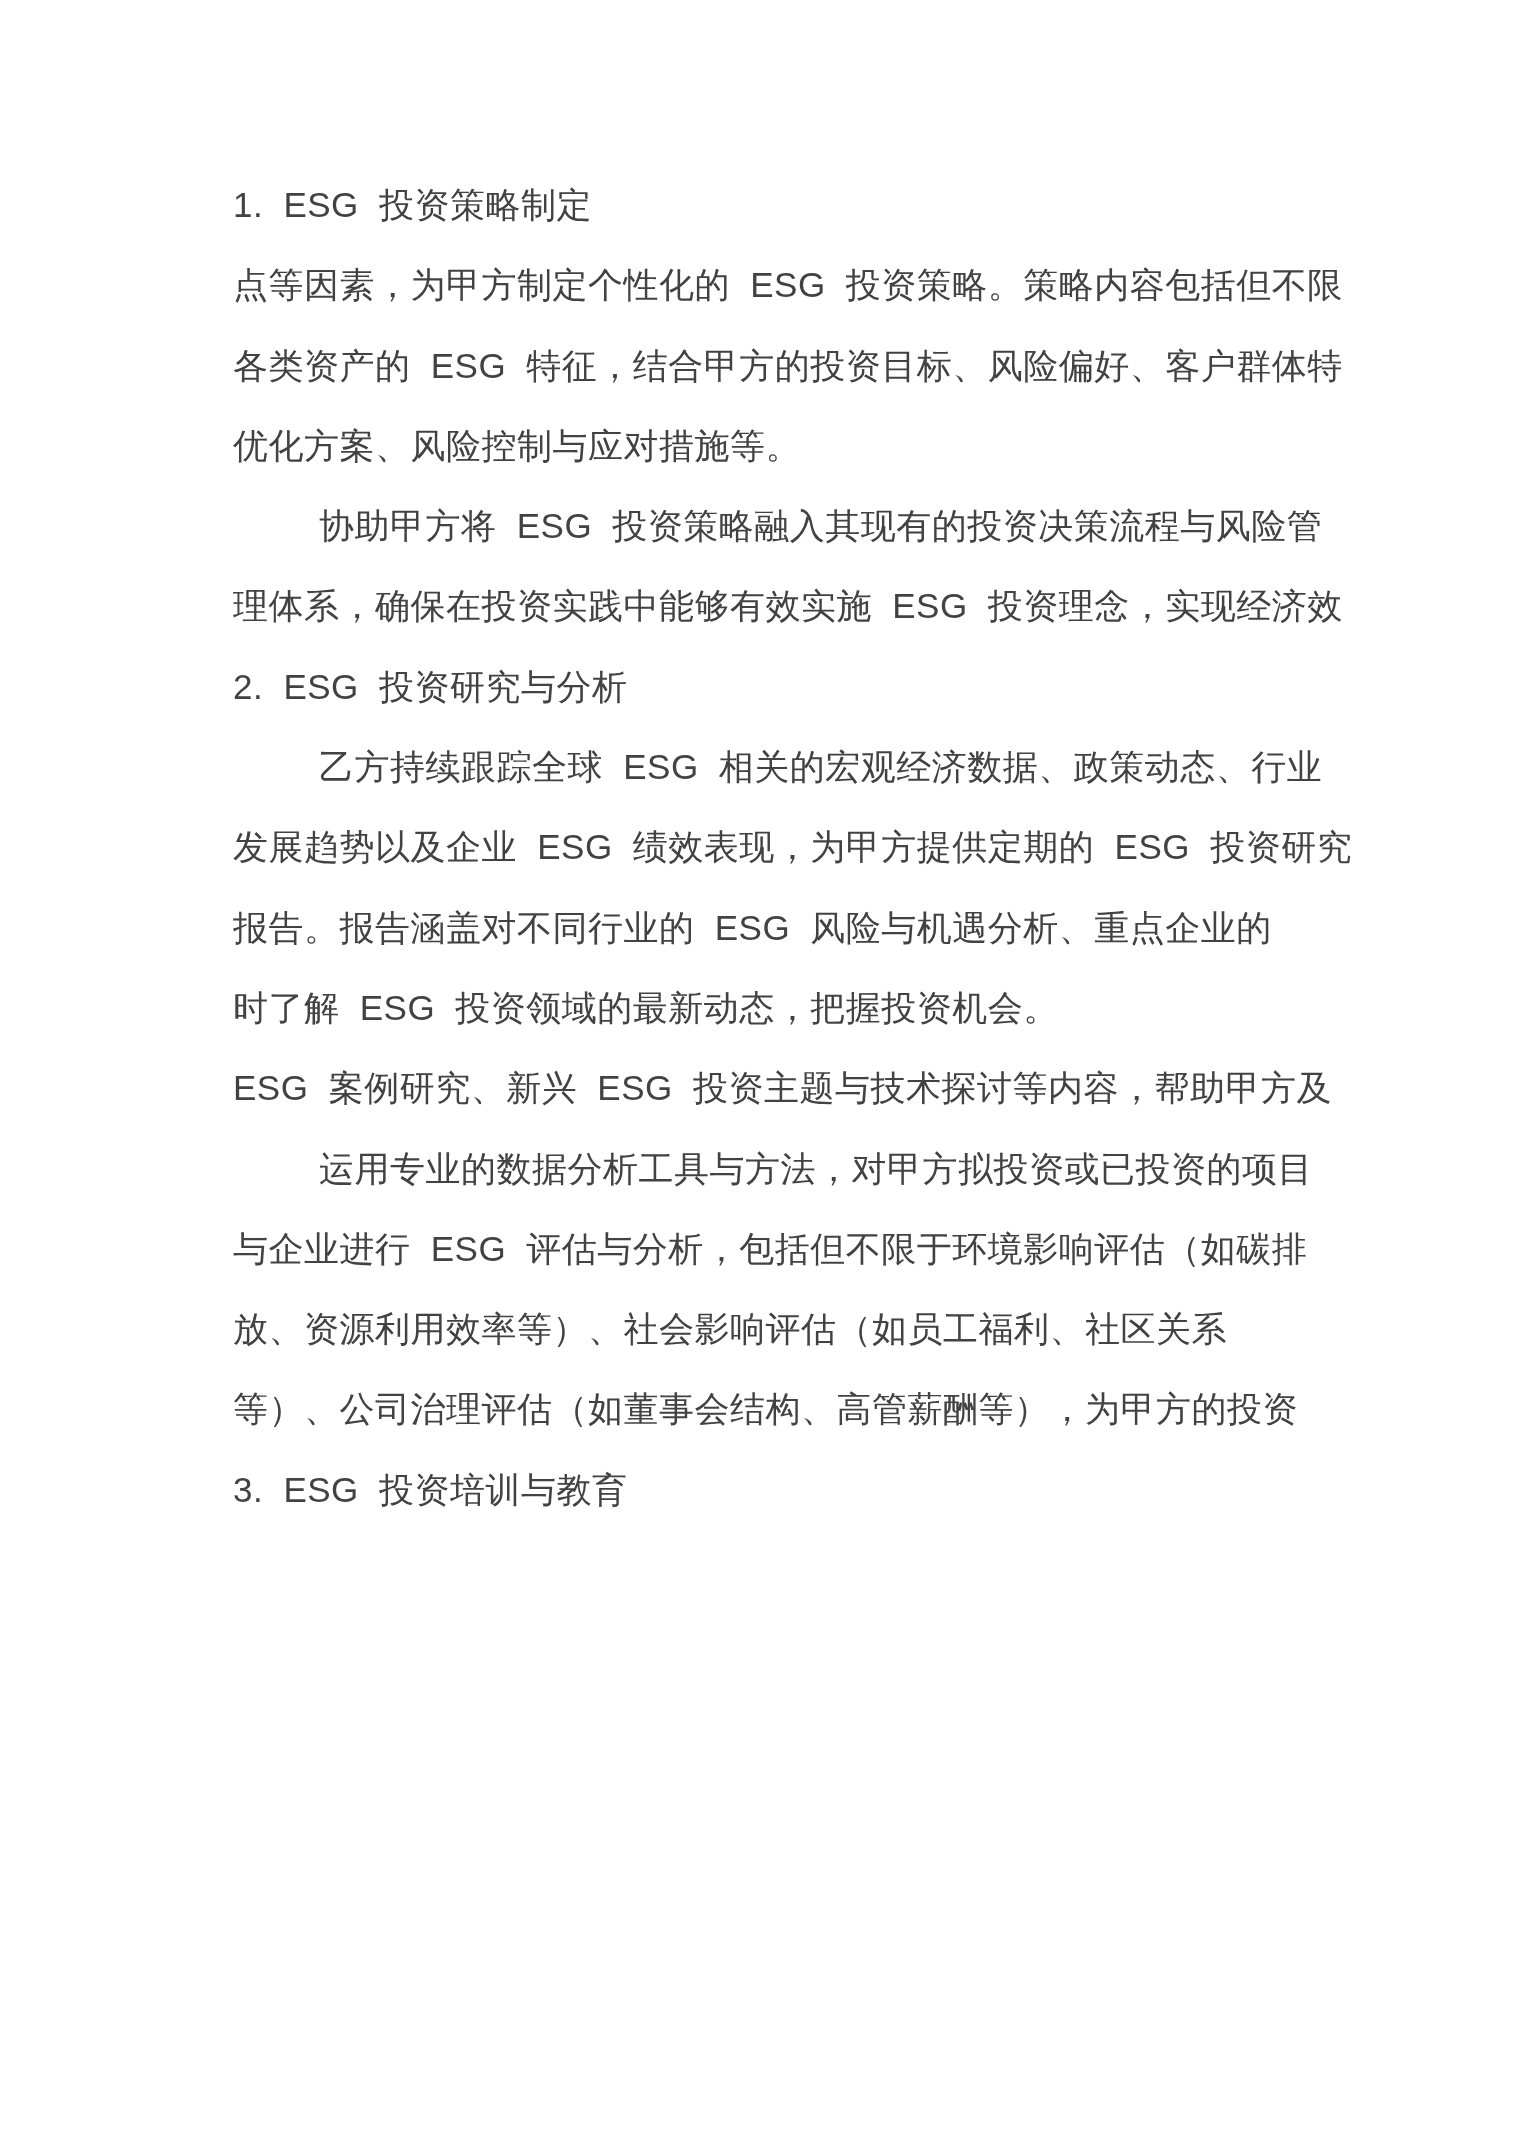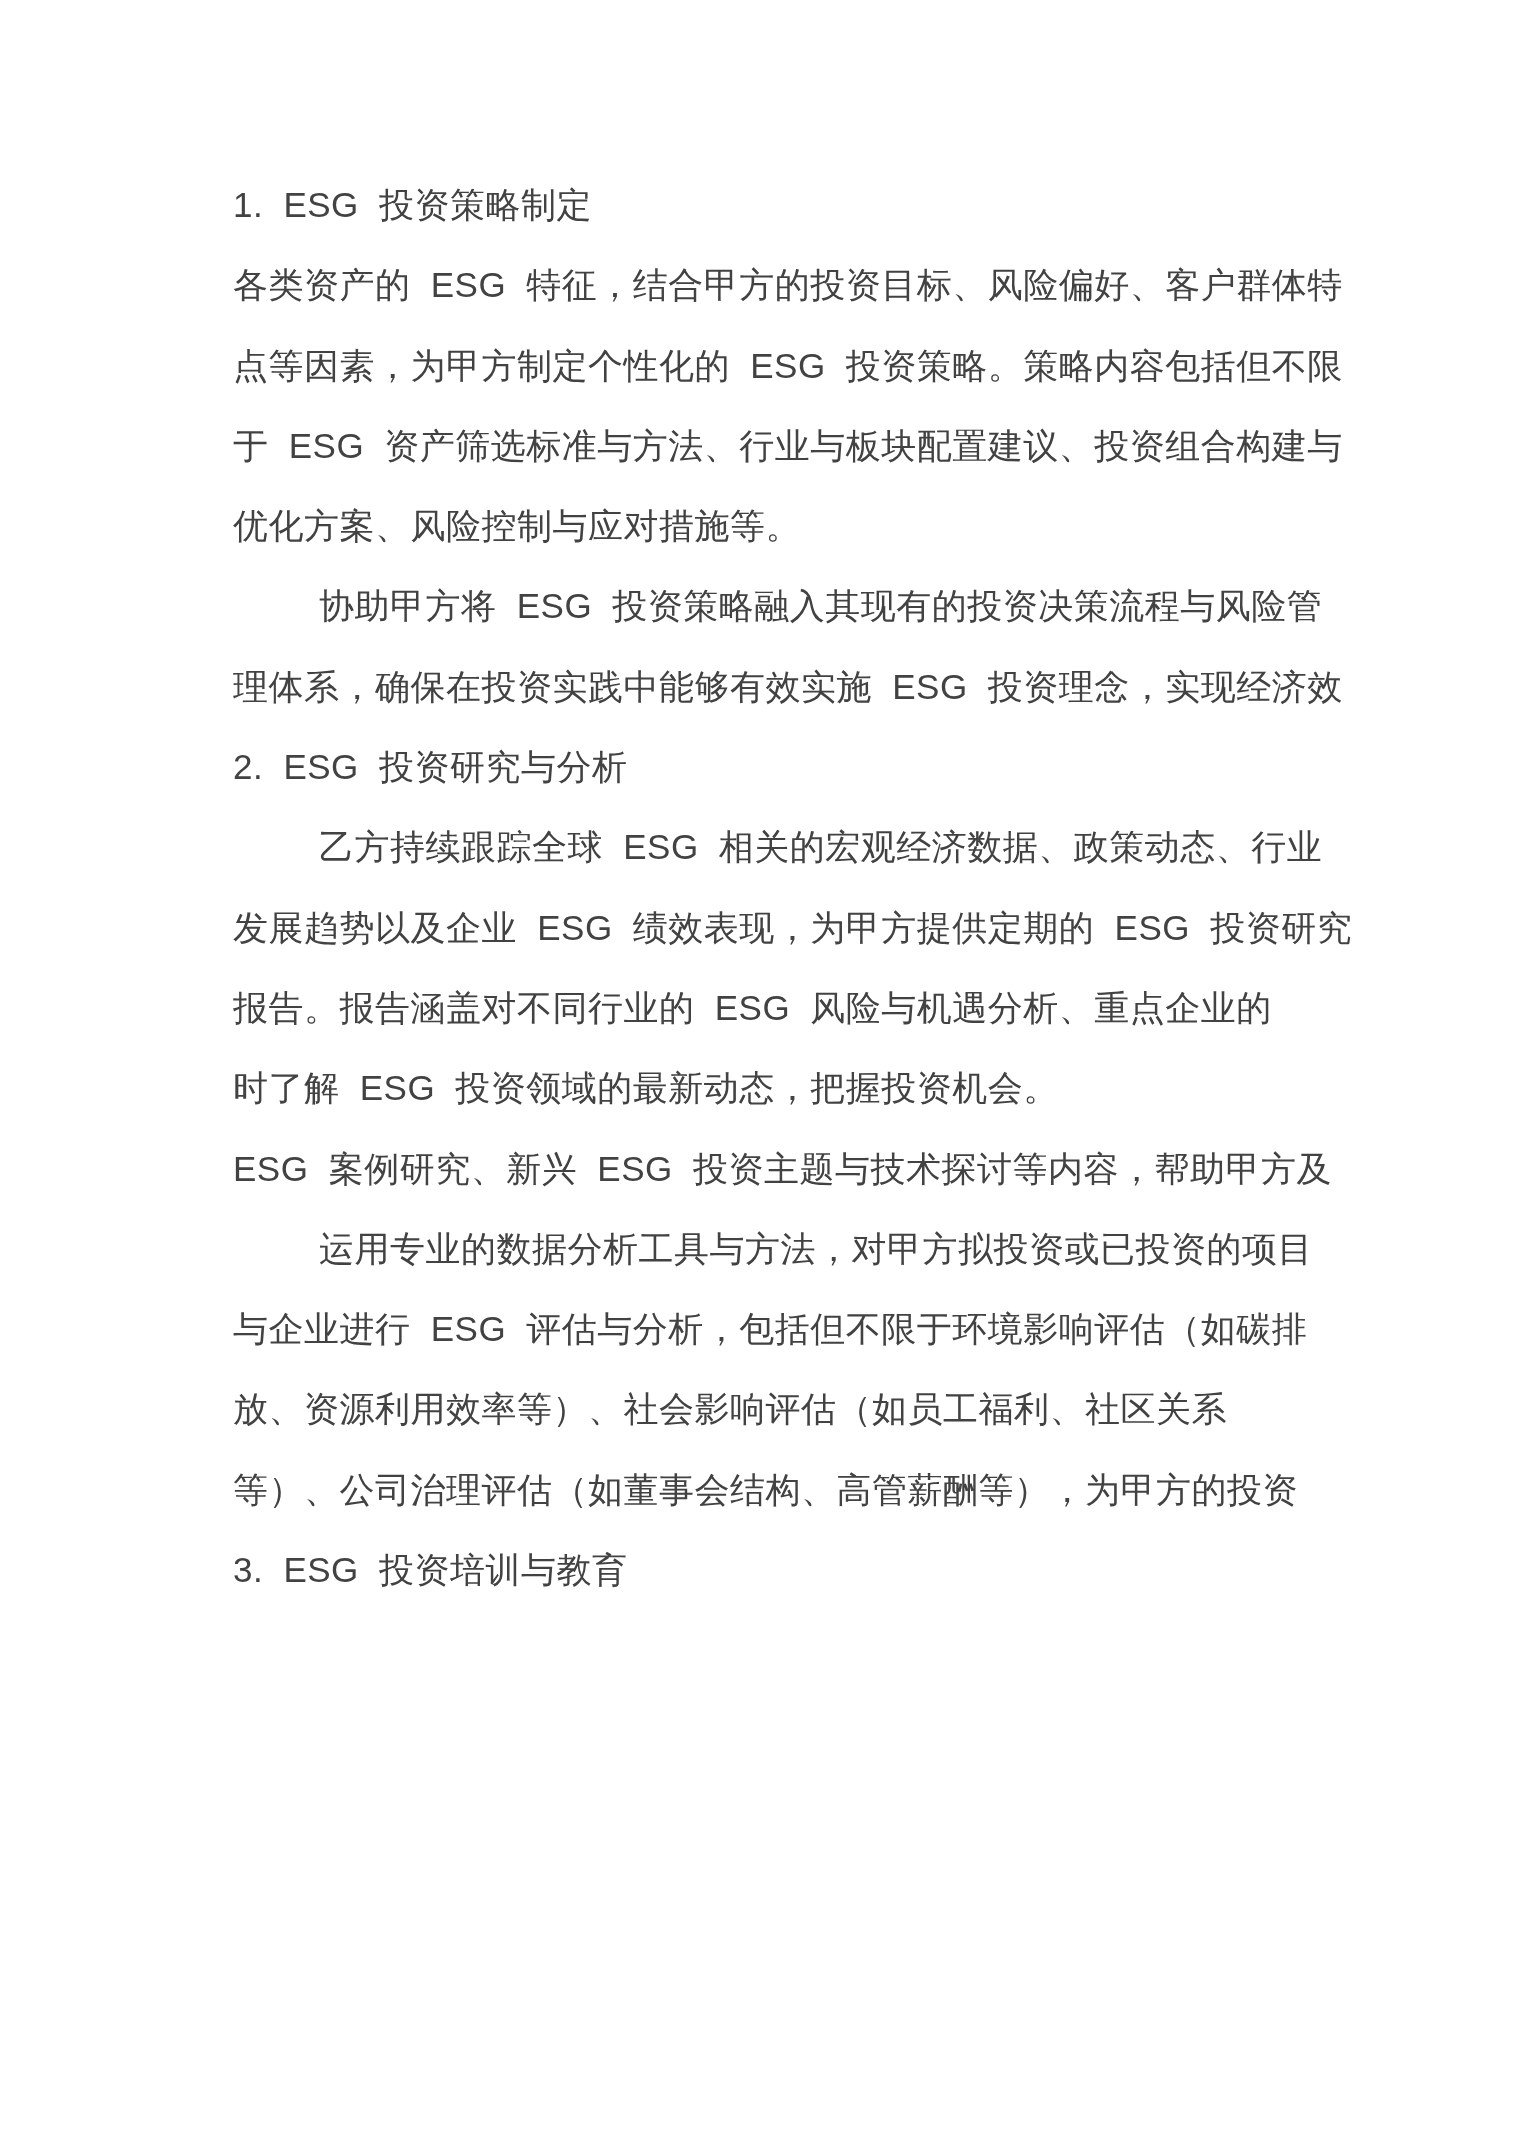--- a/index.html
+++ b/index.html
@@ -46,23 +46,22 @@
     letter-spacing: 0.5px;
   }
 </style>
 </head>
 <body style="background: rgb(255, 255, 255);">
 
 <div class="page">
   <div class="doc-body" style="color: rgb(66, 66, 66);">
 
   <div class="line heading">1. ESG 投资策略制定</div>
+      <div class="line">点等因素，为甲方制定个性化的 ESG 投资策略。策略内容包括但不限</div>
       <div class="line">各类资产的 ESG 特征，结合甲方的投资目标、风险偏好、客户群体特</div>
-      <div class="line">点等因素，为甲方制定个性化的 ESG 投资策略。策略内容包括但不限</div>
-      <div class="line">于 ESG 资产筛选标准与方法、行业与板块配置建议、投资组合构建与</div>
       <div class="line">优化方案、风险控制与应对措施等。</div>
       <div class="line indent">协助甲方将 ESG 投资策略融入其现有的投资决策流程与风险管</div>
       <div class="line">理体系，确保在投资实践中能够有效实施 ESG 投资理念，实现经济效</div>
       <div class="line heading">2. ESG 投资研究与分析</div>
       <div class="line indent">乙方持续跟踪全球 ESG 相关的宏观经济数据、政策动态、行业</div>
       <div class="line">发展趋势以及企业 ESG 绩效表现，为甲方提供定期的 ESG 投资研究</div>
       <div class="line">报告。报告涵盖对不同行业的 ESG 风险与机遇分析、重点企业的</div>
       <div class="line">时了解 ESG 投资领域的最新动态，把握投资机会。</div>
       <div class="line">ESG 案例研究、新兴 ESG 投资主题与技术探讨等内容，帮助甲方及</div>
       <div class="line indent">运用专业的数据分析工具与方法，对甲方拟投资或已投资的项目</div>

